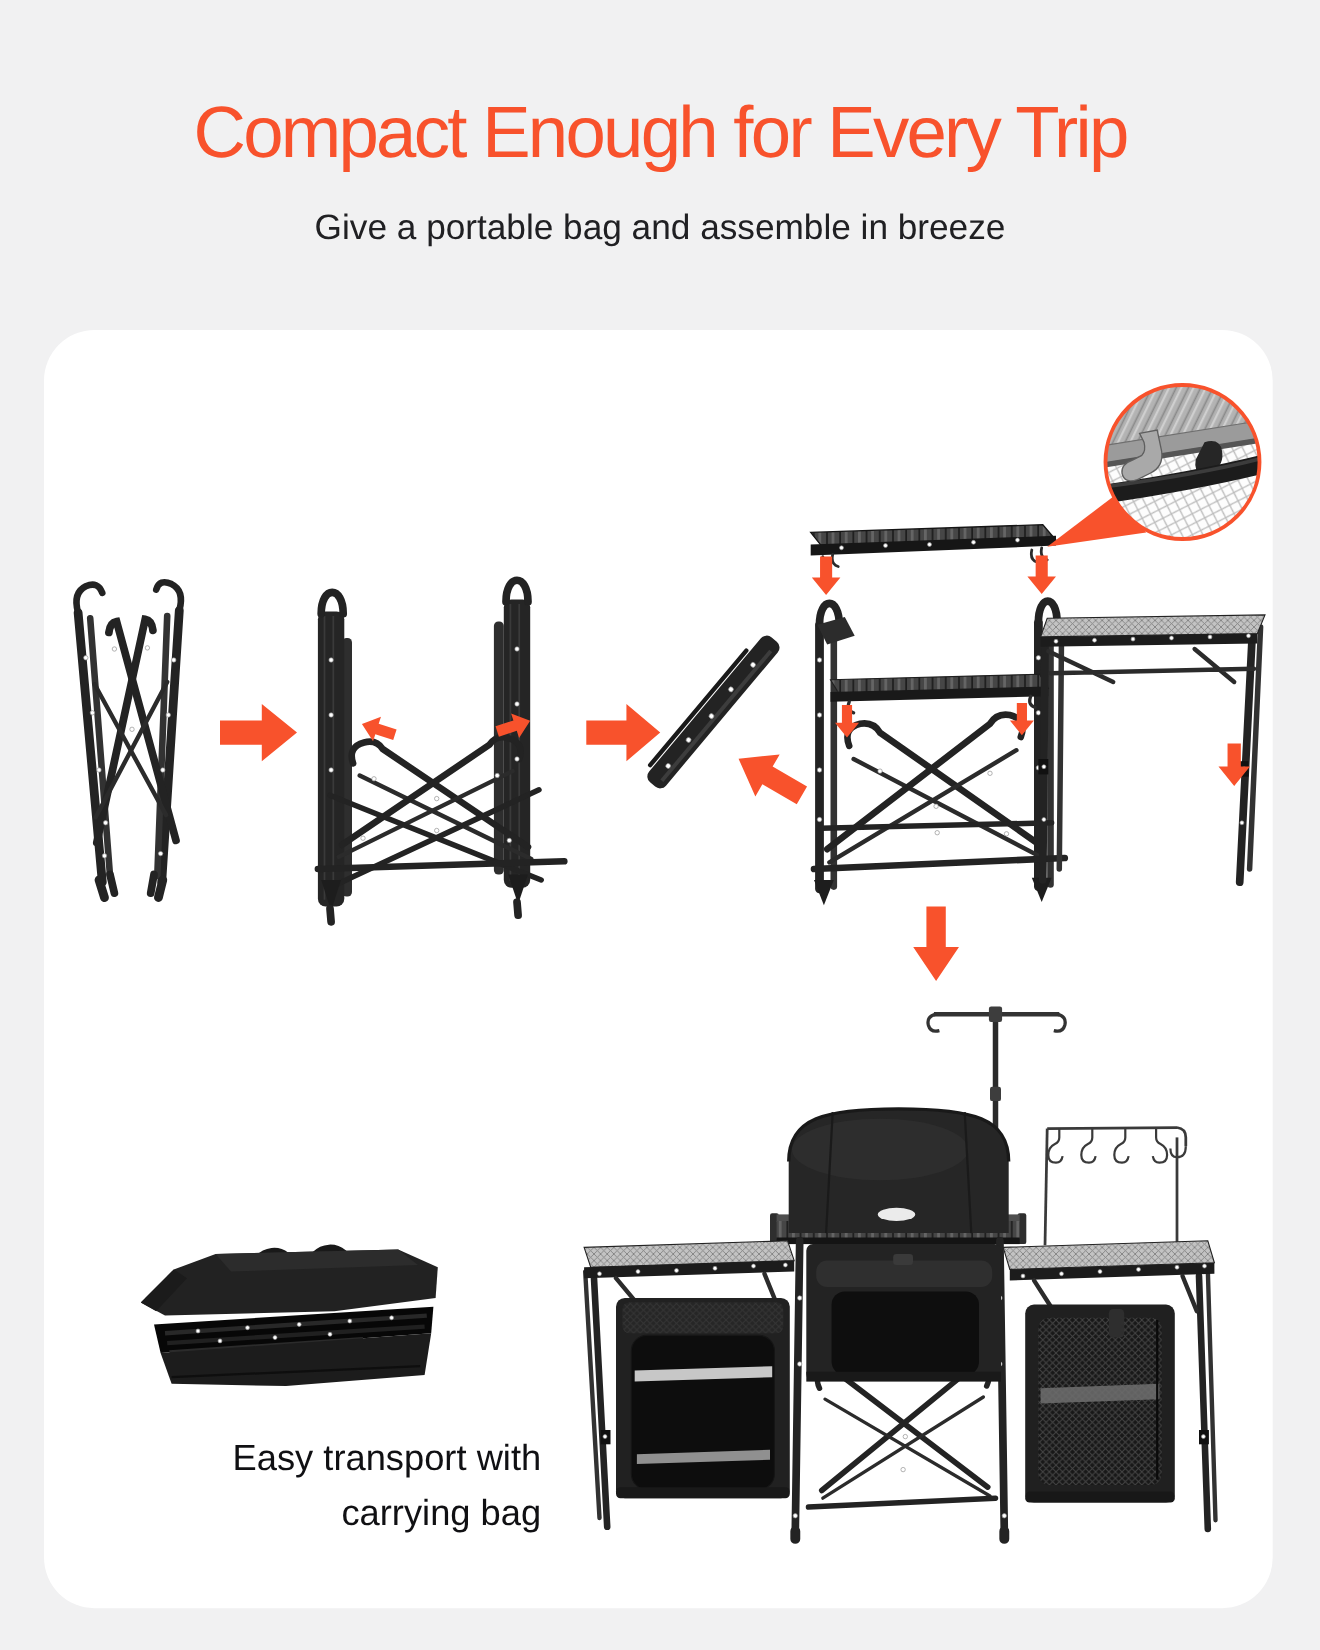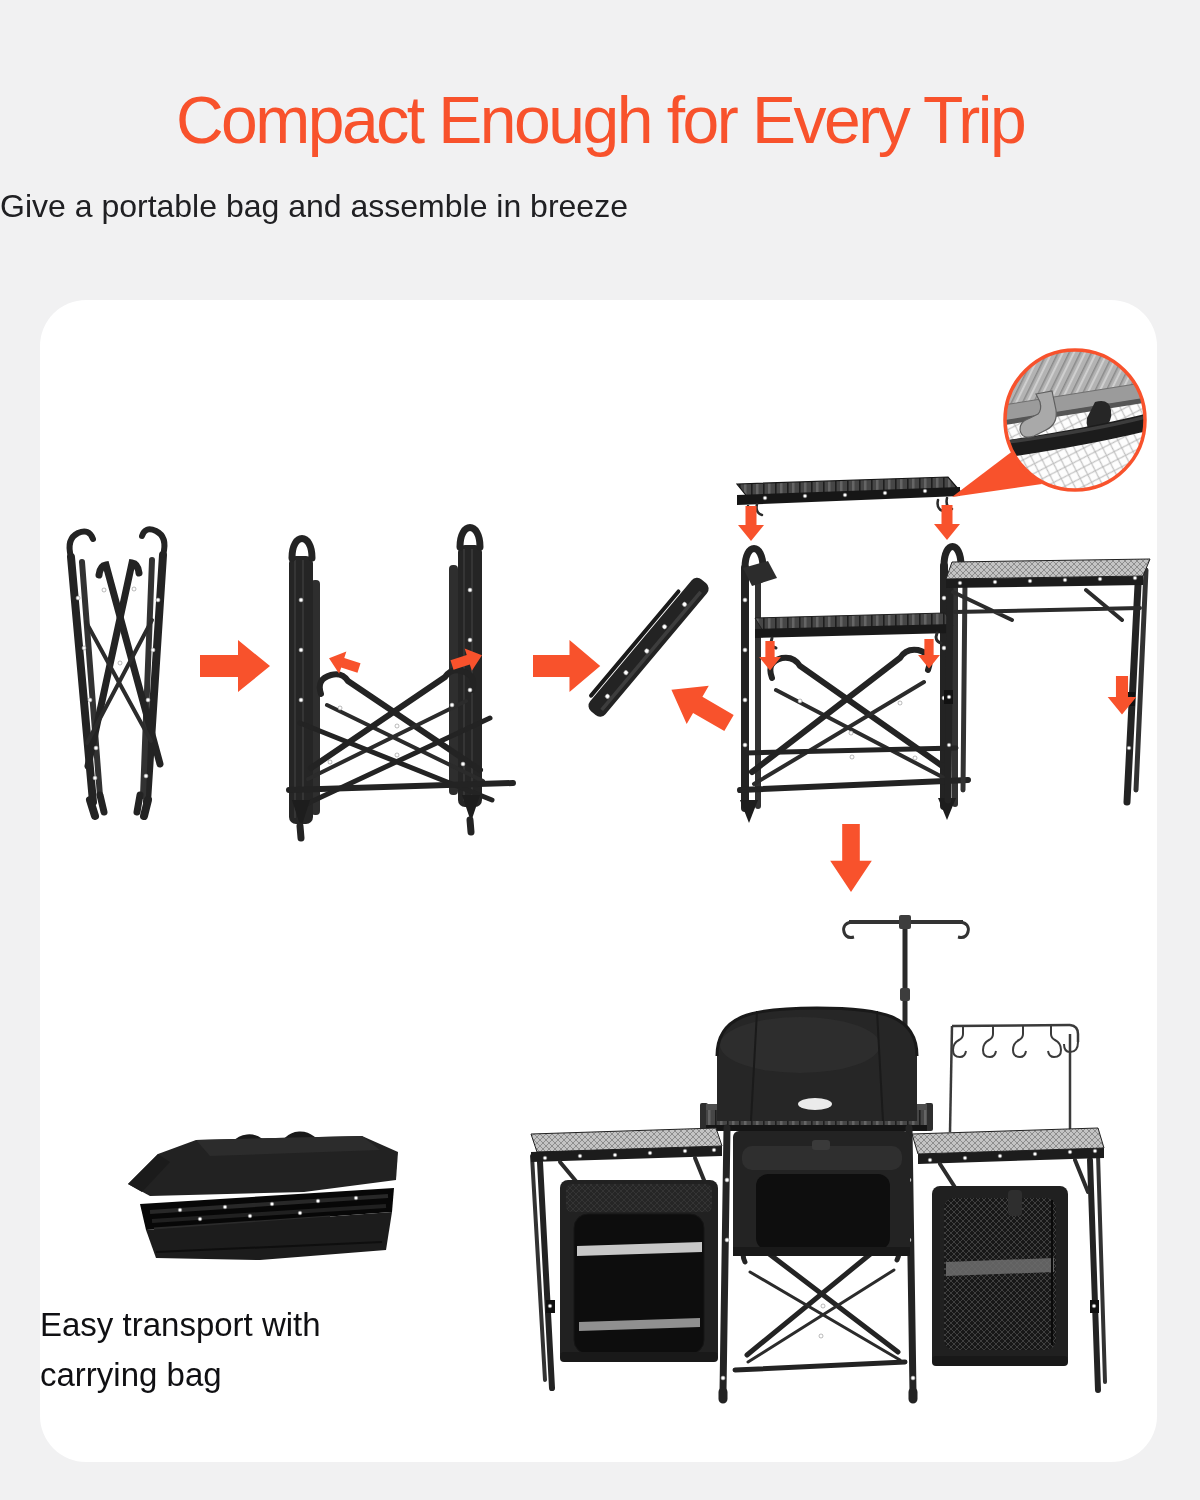--- a/index.html
+++ b/index.html
@@ -12,25 +12,25 @@
   .panel{
     position:absolute;left:40px;top:300px;width:1117px;height:1162px;
     background:var(--panel_bg,#ffffff);border-radius:46px;
   }
   .title{
     position:absolute;top:86px;left:0;right:0;text-align:center;
     font-size:66px;font-weight:400;letter-spacing:-2.5px;line-height:1.05;
     color:var(--accent,#f8522c);
   }
   .subtitle{
-    position:absolute;top:188px;left:0;right:0;text-align:left;
+    position:absolute;top:188px;left:0;right:0;text-align:center;
     font-size:32px;font-weight:400;color:var(--ink,#202023);
   }
   .caption{
-    position:absolute;left:40px;top:1300px;width:452px;text-align:left;
+    position:absolute;left:40px;top:1300px;width:452px;text-align:right;
     font-size:33px;line-height:50px;color:#101013;
   }
   svg.art{position:absolute;left:0;top:0;z-index:2;}
   .accent-fill{fill:var(--accent,#f8522c);}
   .tube{stroke:#232323;fill:none;stroke-linecap:round;}
   .tube2{stroke:#323232;fill:none;stroke-linecap:round;}
   .thin{stroke:#2b2b2b;fill:none;stroke-linecap:round;}
   .rivet{fill:#ffffff;stroke:#8d8d8d;stroke-width:0.6;}
 </style>
 </head>

